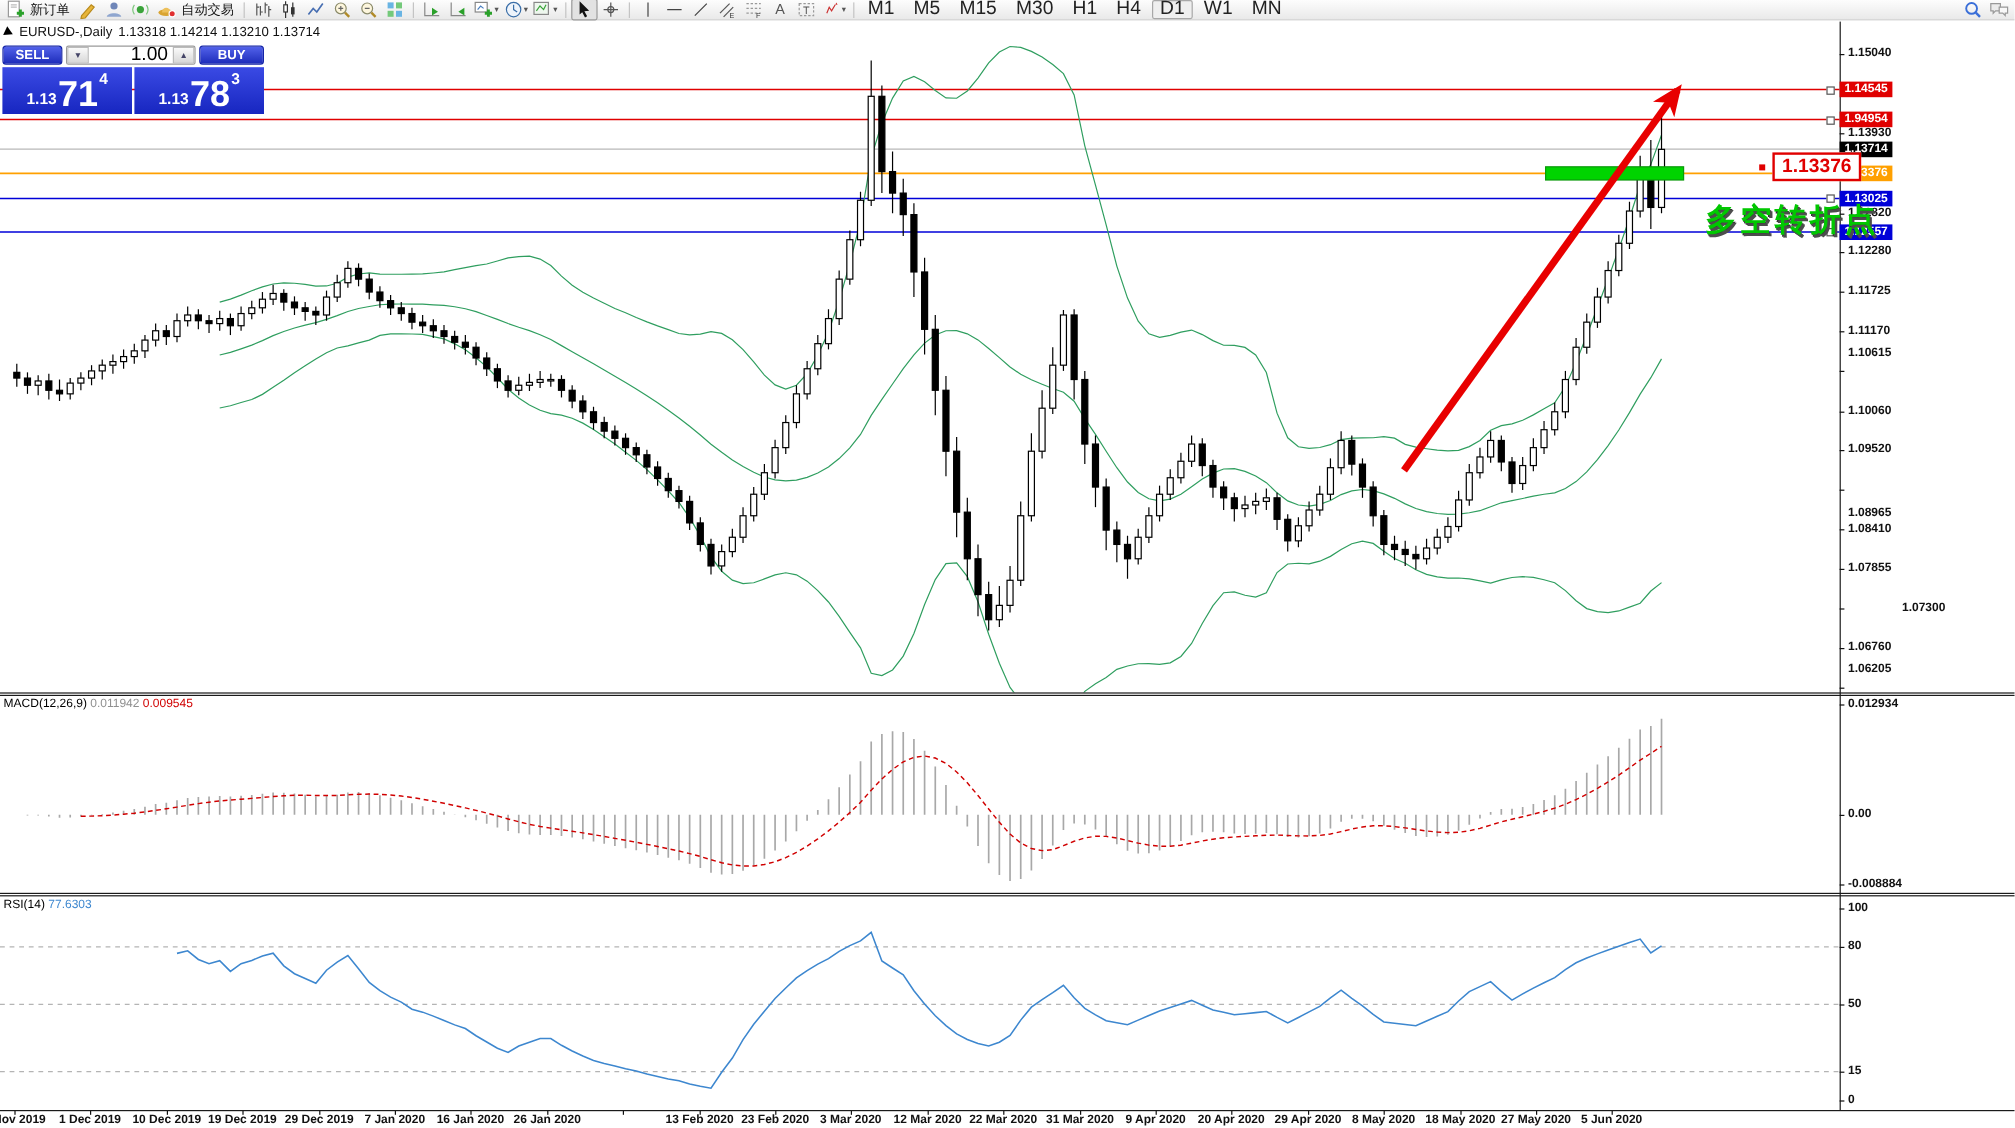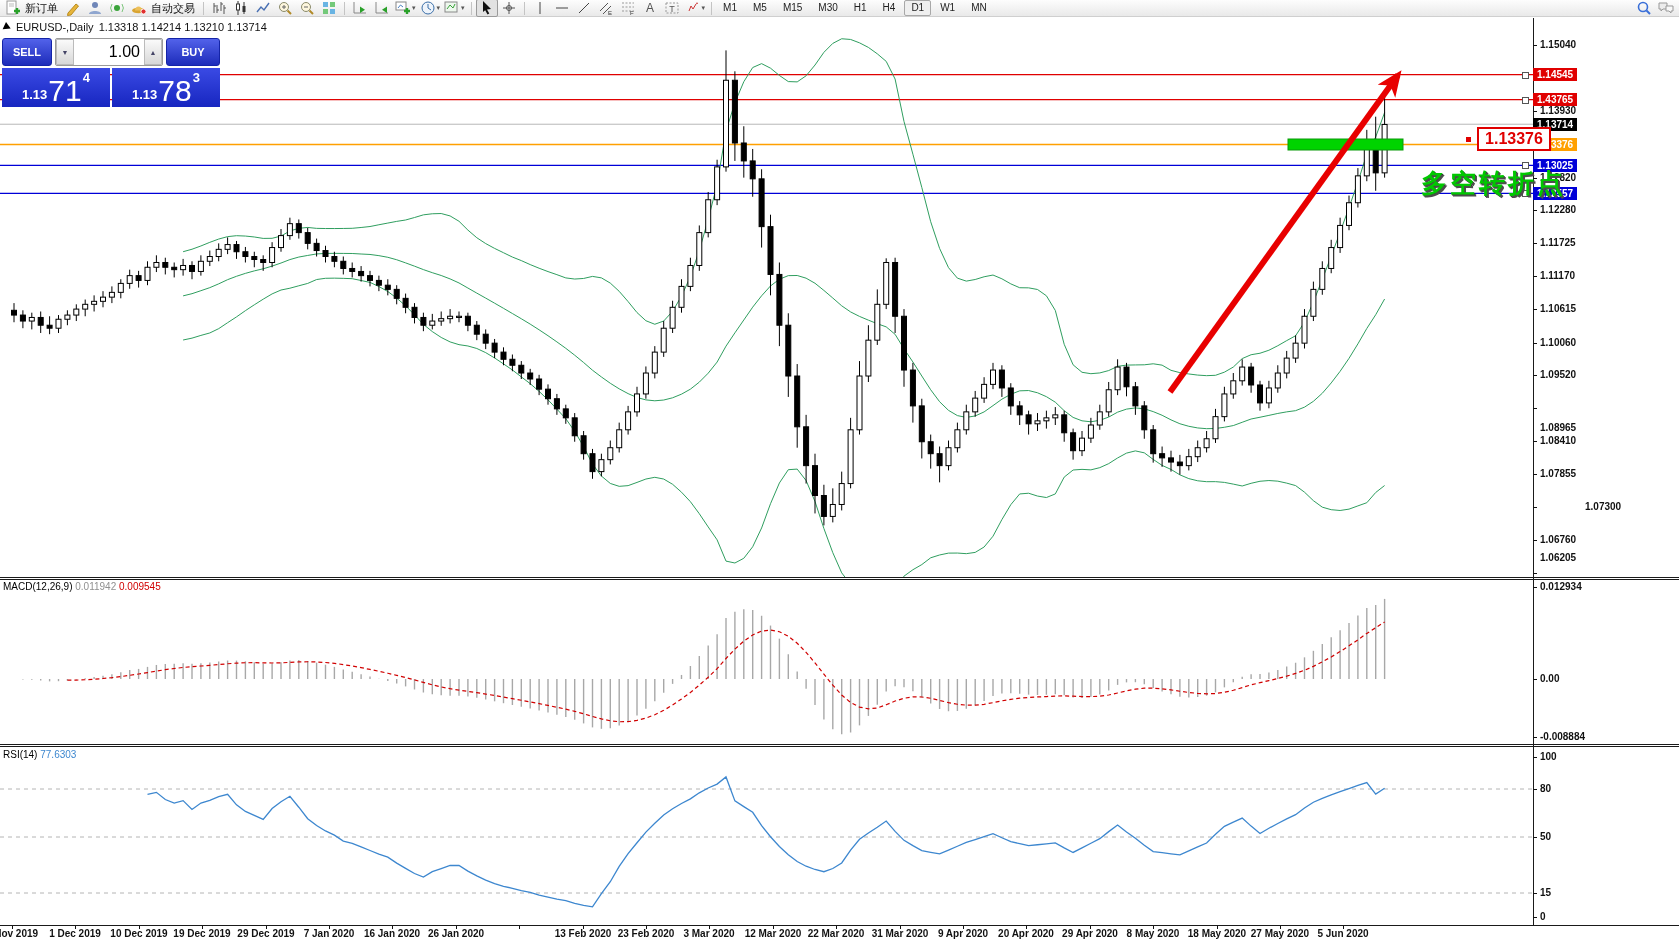--- a/index.html
+++ b/index.html
@@ -5,38 +5,38 @@
   html,body{margin:0;padding:0;background:#fff;}
   #root{position:relative;width:1679px;height:940px;font-family:"Liberation Sans",sans-serif;overflow:hidden;background:#fff;}
   
   .toolbar{position:absolute;left:0;top:0;width:1679px;height:17px;background:linear-gradient(#fdfdfd,#e9e9e9);border-bottom:1px solid #cfcfcf;display:flex;align-items:center;padding:0 2px;box-sizing:border-box;z-index:20;}
   .tbtn{height:16px;min-width:18px;display:flex;align-items:center;justify-content:center;border:1px solid transparent;border-radius:2px;padding:0 1px;}
   .tbtn.pressed{background:#e2e2e2;border:1px solid #9a9a9a;}
   .tbtn svg{display:block;}
   .tlabel{font-size:11px;color:#111;margin:0 4px 0 1px;white-space:nowrap;}
   .tsep{width:1px;height:13px;background:#c4c4c4;margin:0 4px;}
   .caret{font-size:7px;color:#555;margin-left:1px;}
-  .tf{font-size:10px;color:#222;padding:1px 6px;border:1px solid transparent;border-radius:2px;line-height:12px;text-align:right;}
+  .tf{font-size:16px;color:#222;padding:1px 6px;border:1px solid transparent;border-radius:2px;line-height:12px;text-align:right;}
   .tf.active{background:#efefef;border:1px solid #a8a8a8;}
   .tb-right{margin-left:auto;display:flex;align-items:center;}
   
   .chart-title{position:absolute;left:4px;top:21px;font-size:11px;color:#111;z-index:6;display:flex;align-items:center;gap:5px;background:transparent;}
   .win-icon{width:0;height:0;border-left:7px solid #000;border-top:4px solid transparent;border-bottom:4px solid transparent;transform:rotate(25deg);display:inline-block;}
   
   .trade{position:absolute;left:2px;top:38px;width:218px;z-index:10;}
-  .trade-row1{display:flex;height:28px;gap:3px;}
+  .trade-row1{display:flex;height:16px;gap:3px;}
   .btn-sell,.btn-buy{flex:0 0 48px;background:linear-gradient(#5262ea,#1d2cba);border:1px solid #1424a8;border-radius:3px;color:#fff;font-size:11px;font-weight:bold;display:flex;align-items:center;justify-content:center;}
   .btn-buy{flex:0 0 52px;}
   .vol{flex:1;display:flex;border:1px solid #9a9a9a;background:#fff;border-radius:2px;overflow:hidden;}
   .vol-btn{width:16px;background:linear-gradient(#fafafa,#d8d8d8);border:1px solid #bbb;font-size:7px;color:#446;display:flex;align-items:center;justify-content:center;}
   .vol-val{flex:1;font-size:16px;color:#000;display:flex;align-items:center;justify-content:flex-end;padding-right:4px;}
   .trade-row2{display:flex;height:39px;margin-top:2px;gap:2px;}
   .px{flex:1;background:linear-gradient(#3a4ae4,#1726c0);color:#fff;display:flex;align-items:flex-end;justify-content:center;padding-bottom:1px;}
   .px .small{font-size:13px;font-weight:bold;margin-bottom:4px;}
-  .px .big{font-size:30px;font-weight:normal;line-height:30px;margin:0 1px;}
+  .px .big{font-size:30px;font-weight:bold;line-height:30px;margin:0 1px;}
   .px .sup{font-size:13px;font-weight:bold;align-self:flex-start;margin-top:2px;}
   
   .sep{position:absolute;left:0;width:1679px;height:1px;background:#1a1a1a;z-index:4;}
   .vaxis-line{position:absolute;left:1533px;top:18px;width:1px;height:907px;background:#1a1a1a;z-index:4;}
   svg.panel{position:absolute;left:0;background:#fff;z-index:2;}
   .ind-label{position:absolute;left:3px;font-size:10px;color:#000;z-index:5;background:transparent;white-space:nowrap;}
   .ind-label .v1{color:#909090;}
   .ind-label .v2{color:#d00000;}
   .ind-label .vb{color:#3d87cf;}
   
@@ -804,39 +804,39 @@
       <div class="pticklabel" style="left: 1540px; top: 105px;">1.13930</div>
       <div class="ptickmark" style="left: 1533px; top: 178px;"></div>
       <div class="pticklabel" style="left: 1540px; top: 172px;">1.12820</div>
       <div class="ptickmark" style="left: 1533px; top: 210px;"></div>
       <div class="pticklabel" style="left: 1540px; top: 204px;">1.12280</div>
       <div class="ptickmark" style="left: 1533px; top: 243px;"></div>
       <div class="pticklabel" style="left: 1540px; top: 237px;">1.11725</div>
       <div class="ptickmark" style="left: 1533px; top: 276px;"></div>
       <div class="pticklabel" style="left: 1540px; top: 270px;">1.11170</div>
       <div class="ptickmark" style="left: 1533px; top: 309px;"></div>
-      <div class="pticklabel" style="left: 1540px; top: 303px;">1.10615</div>
+      <div class="pticklabel" style="left: 1540px; top: 289px;">1.10615</div>
       <div class="ptickmark" style="left: 1533px; top: 343px;"></div>
       <div class="pticklabel" style="left: 1540px; top: 337px;">1.10060</div>
       <div class="ptickmark" style="left: 1533px; top: 375px;"></div>
       <div class="pticklabel" style="left: 1540px; top: 369px;">1.09520</div>
       <div class="ptickmark" style="left: 1533px; top: 408px;"></div>
       <div class="pticklabel" style="left: 1540px; top: 402px; margin-top: 20px;">1.08965</div>
       <div class="ptickmark" style="left: 1533px; top: 441px;"></div>
       <div class="pticklabel" style="left: 1540px; top: 435px;">1.08410</div>
       <div class="ptickmark" style="left: 1533px; top: 474px;"></div>
       <div class="pticklabel" style="left: 1540px; top: 468px;">1.07855</div>
       <div class="ptickmark" style="left: 1533px; top: 507px;"></div>
       <div class="pticklabel" style="left: 1540px; top: 501px; margin-left: 45px;">1.07300</div>
       <div class="ptickmark" style="left: 1533px; top: 540px;"></div>
       <div class="pticklabel" style="left: 1540px; top: 534px;">1.06760</div>
       <div class="ptickmark" style="left: 1533px; top: 573px;"></div>
       <div class="pticklabel" style="left: 1540px; top: 552px;">1.06205</div>
       <div class="ptag" style="top: 68px; background: rgb(224, 0, 0);">1.14545</div>
-      <div class="ptag" style="top: 93px; background: rgb(224, 0, 0);">1.43765</div>
+      <div class="ptag" style="top: 93px; background: rgb(224, 0, 0);">1.94954</div>
       <div class="ptag" style="top: 118px; background: rgb(0, 0, 0);">1.13714</div>
       <div class="ptag" style="top: 138px; background: rgb(255, 160, 0);">1.13376</div>
       <div class="ptag" style="top: 159px; background: rgb(0, 0, 216);">1.13025</div>
       <div class="ptag" style="top: 187px; background: rgb(0, 0, 216);">1.12557</div>
       <div class="handle" style="left: 1522px; top: 72px;"></div>
       <div class="handle" style="left: 1522px; top: 97px;"></div>
       <div class="handle" style="left: 1522px; top: 162px;"></div>
       <div class="handle" style="left: 1522px; top: 190px;"></div>
       <div class="ptickmark" style="left: 1533px; top: 587px;"></div>
       <div class="pticklabel" style="left: 1540px; top: 581px;">0.012934</div>

